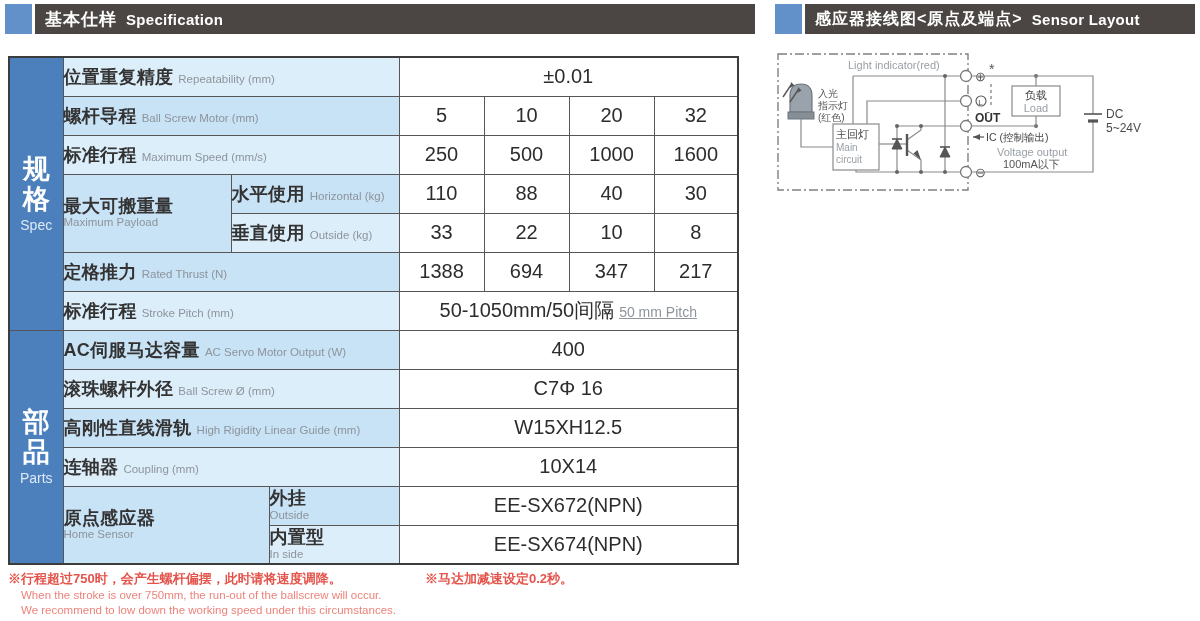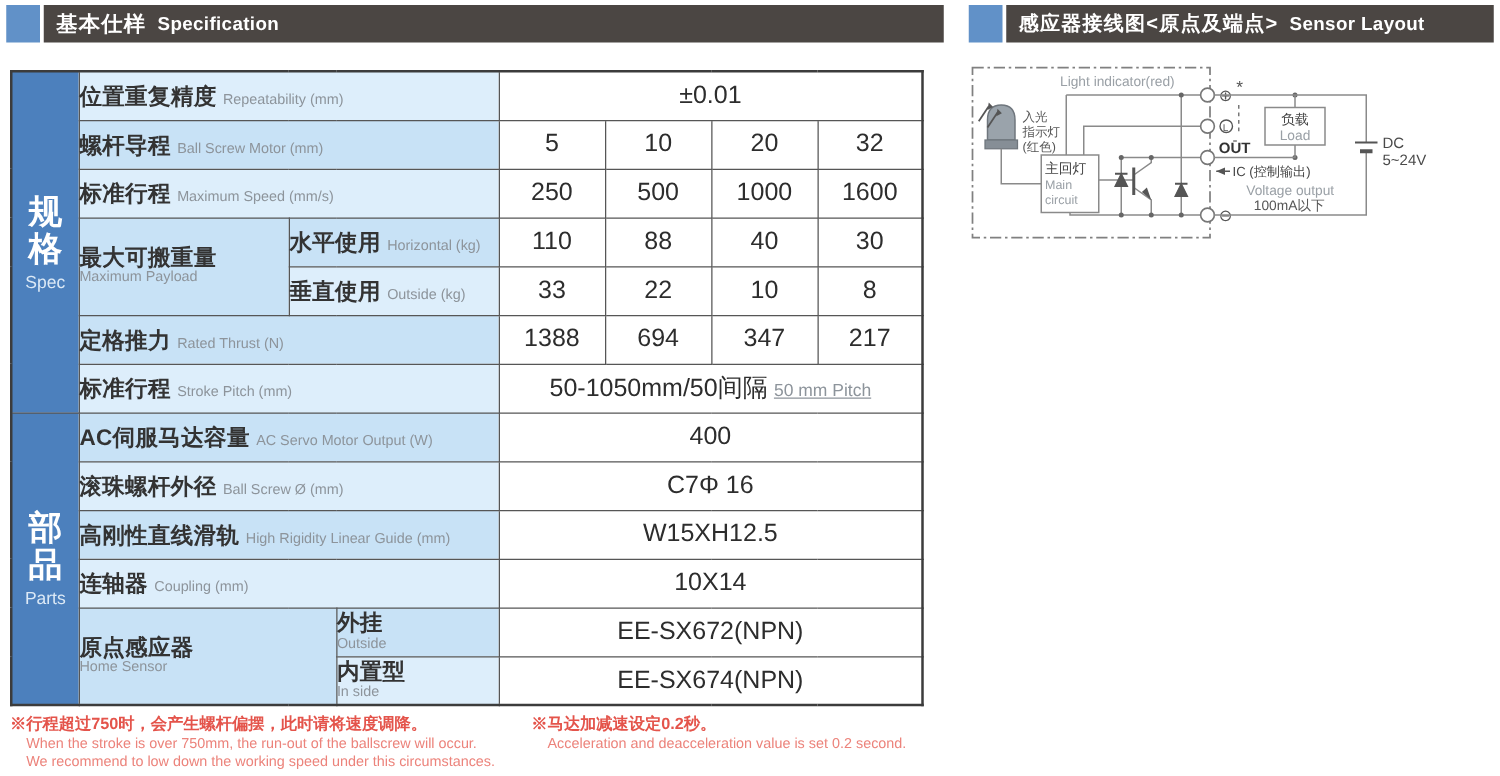--- a/index.html
+++ b/index.html
@@ -189,21 +189,20 @@
 </tbody>
   </table>
 
 <div class="notes notes-left">
   <div class="nzh">※行程超过750时，会产生螺杆偏摆，此时请将速度调降。</div>
   <div class="nen">When the stroke is over 750mm, the run-out of the ballscrew will occur.</div>
   <div class="nen">We recommend to low down the working speed under this circumstances.</div>
 </div>
 <div class="notes notes-right">
   <div class="nzh">※马达加减速设定0.2秒。</div>
-  <div class="nen">Acceleration and deacceleration value is set 0.2 second.</div>
 </div>
 
 <svg class="diagram" viewBox="0 0 420 165">
 
   <rect x="3" y="10" width="190" height="136" fill="none" stroke="#808080" stroke-width="1.4" stroke-dasharray="9 3 2 3"></rect>
   <text x="73" y="25" font-size="11" fill="#9aa0a6">Light indicator(red)</text>
 
   <g>
     <path d="M15,68 L15,52 Q15,40 26,40 Q37,40 37,52 L37,68 Z" fill="#9aa3ab" stroke="#6f767d" stroke-width="1.2"></path>
     <rect x="13" y="68" width="26" height="7" fill="#868e96" stroke="#6f767d" stroke-width="1"></rect>

